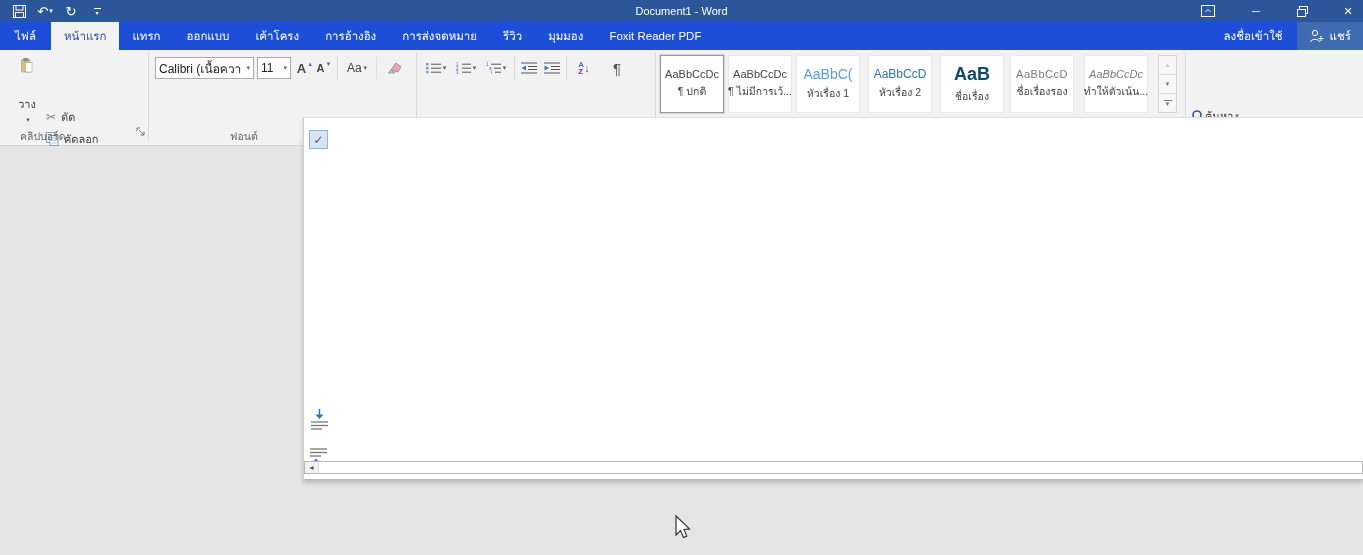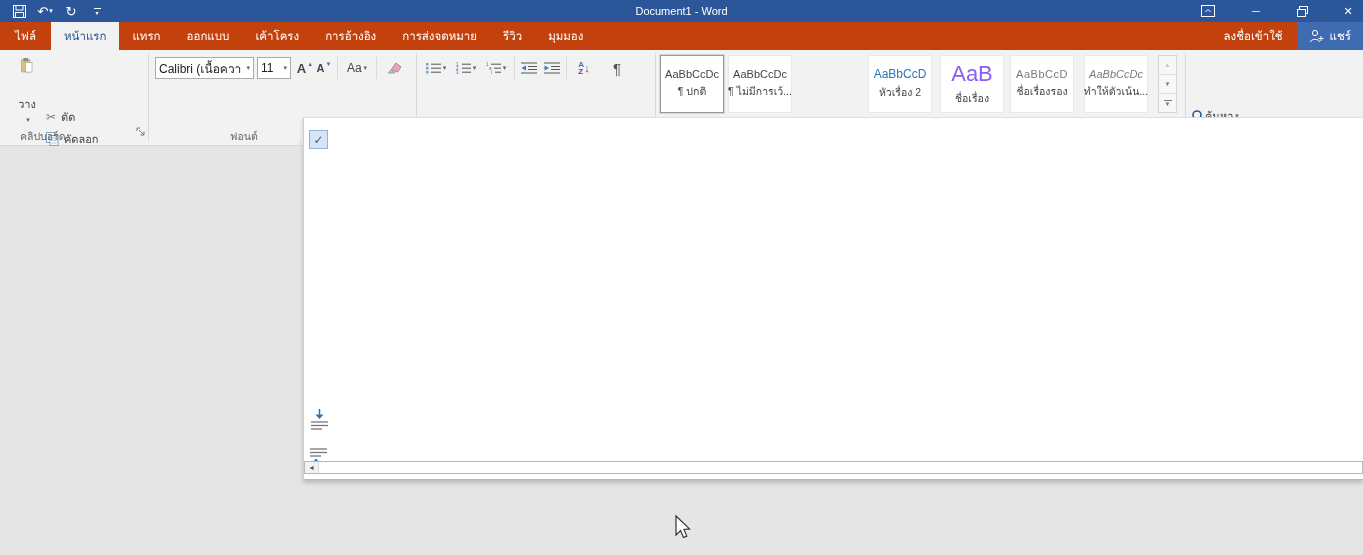--- a/index.html
+++ b/index.html
@@ -12,21 +12,21 @@
 .qat{position:absolute;left:6px;top:0;height:22px;display:flex;align-items:center}
 .qbtn{height:22px;min-width:26px;display:flex;align-items:center;justify-content:center;color:#fff;font-size:13px;cursor:default}
 .qcaret{font-size:7px;margin-left:1px}
 .win-title{position:absolute;left:0;right:0;top:0;height:22px;display:flex;align-items:center;justify-content:center;font-size:11px;color:#fff;pointer-events:none}
 .winbtns{position:absolute;right:0;top:0;height:22px;display:flex}
 .winbtn{width:30px;height:22px;display:flex;align-items:center;justify-content:center;color:#fff;font-size:11px}
 .qat-custom{display:flex;flex-direction:column;align-items:center;line-height:4px}
 .qat-custom .bar{width:7px;border-top:1px solid #fff;margin-bottom:2px}
 .qat-custom .car{font-size:6px}
 
-#tabrow{position:absolute;left:0;top:22px;right:0;height:28px;background:#c2410c;display:flex;align-items:stretch;color:#fff;font-size:11.5px}
+#tabrow{position:absolute;left:0;top:22px;right:0;height:28px;background:#1d4ed8;display:flex;align-items:stretch;color:#fff;font-size:11.5px}
 .tab{display:flex;align-items:center;padding:8px 13px;white-space:nowrap}
 .tab-file{padding:0 15px}
 .tab.active{background:#f2f2f2;color:#2b579a}
 .tellme{position:absolute;left:714px;top:0;height:28px;display:flex;align-items:center;gap:8px;color:#b9c9e2}
 .tr-right{position:absolute;right:0;top:0;height:28px;display:flex;align-items:center}
 .signin{padding:0 14px;color:#fff}
 .sharebtn{height:28px;display:flex;align-items:center;gap:6px;padding:0 12px;background:#3f6bb0}
 
 #ribbon{position:absolute;left:0;top:50px;right:0;height:96px;background:#f2f2f2;border-bottom:1px solid #d4d4d4}
 .gsep{position:absolute;top:3px;height:88px;width:1px;background:#d8d8d8}
@@ -112,20 +112,21 @@
 <div id="tabrow">
   <div class="tab tab-file">ไฟล์</div>
   <div class="tab active">หน้าแรก</div>
   <div class="tab">แทรก</div>
   <div class="tab">ออกแบบ</div>
   <div class="tab">เค้าโครง</div>
   <div class="tab">การอ้างอิง</div>
   <div class="tab">การส่งจดหมาย</div>
   <div class="tab">รีวิว</div>
   <div class="tab">มุมมอง</div>
+  <div class="tab">Foxit Reader PDF</div>
   <div class="tr-right">
     <div class="signin">ลงชื่อเข้าใช้</div>
     <div class="sharebtn">
       <svg width="15" height="14" viewBox="0 0 15 14">
         <circle cx="6" cy="4" r="2.6" fill="none" stroke="#fff"></circle>
         <path d="M1.5 13 C1.5 9.5 10.5 9.5 10.5 13" fill="none" stroke="#fff"></path>
         <line x1="12" y1="7" x2="12" y2="12" stroke="#fff"></line>
         <line x1="9.5" y1="9.5" x2="14.5" y2="9.5" stroke="#fff"></line>
       </svg>
       <span>แชร์</span>
@@ -380,26 +381,30 @@
 
   <div class="abs" style="left:657px;top:0;width:528px;height:96px">
     <div class="stylecard selected" style="left:3px">
       <span class="sprev" style="font-size:11px">AaBbCcDc</span>
       <span class="sname">¶ ปกติ</span>
     </div>
     <div class="stylecard" style="left:71px">
       <span class="sprev" style="font-size:11px">AaBbCcDc</span>
       <span class="sname">¶ ไม่มีการเว้...</span>
     </div>
+    <div class="stylecard" style="left:139px">
+      <span class="sprev" style="font-size:14px;color:#5b9bd5">AaBbC(</span>
+      <span class="sname">หัวเรื่อง 1</span>
+    </div>
     <div class="stylecard" style="left:211px">
       <span class="sprev" style="font-size:12px;color:#2e74b5">AaBbCcD</span>
       <span class="sname">หัวเรื่อง 2</span>
     </div>
     <div class="stylecard" style="left:283px">
-      <span class="sprev" style="font-size:22px;font-weight:400;color:#8b5cf6">AaB</span>
+      <span class="sprev" style="font-size:18px;font-weight:700;color:#0c4a6e">AaB</span>
       <span class="sname">ชื่อเรื่อง</span>
     </div>
     <div class="stylecard" style="left:353px">
       <span class="sprev" style="font-size:11px;color:#7a7a7a;letter-spacing:0.5px">AaBbCcD</span>
       <span class="sname">ชื่อเรื่องรอง</span>
     </div>
     <div class="stylecard" style="left:427px">
       <span class="sprev" style="font-size:11px;font-style:italic;color:#7a7a7a">AaBbCcDc</span>
       <span class="sname">ทำให้ตัวเน้น...</span>
     </div>

